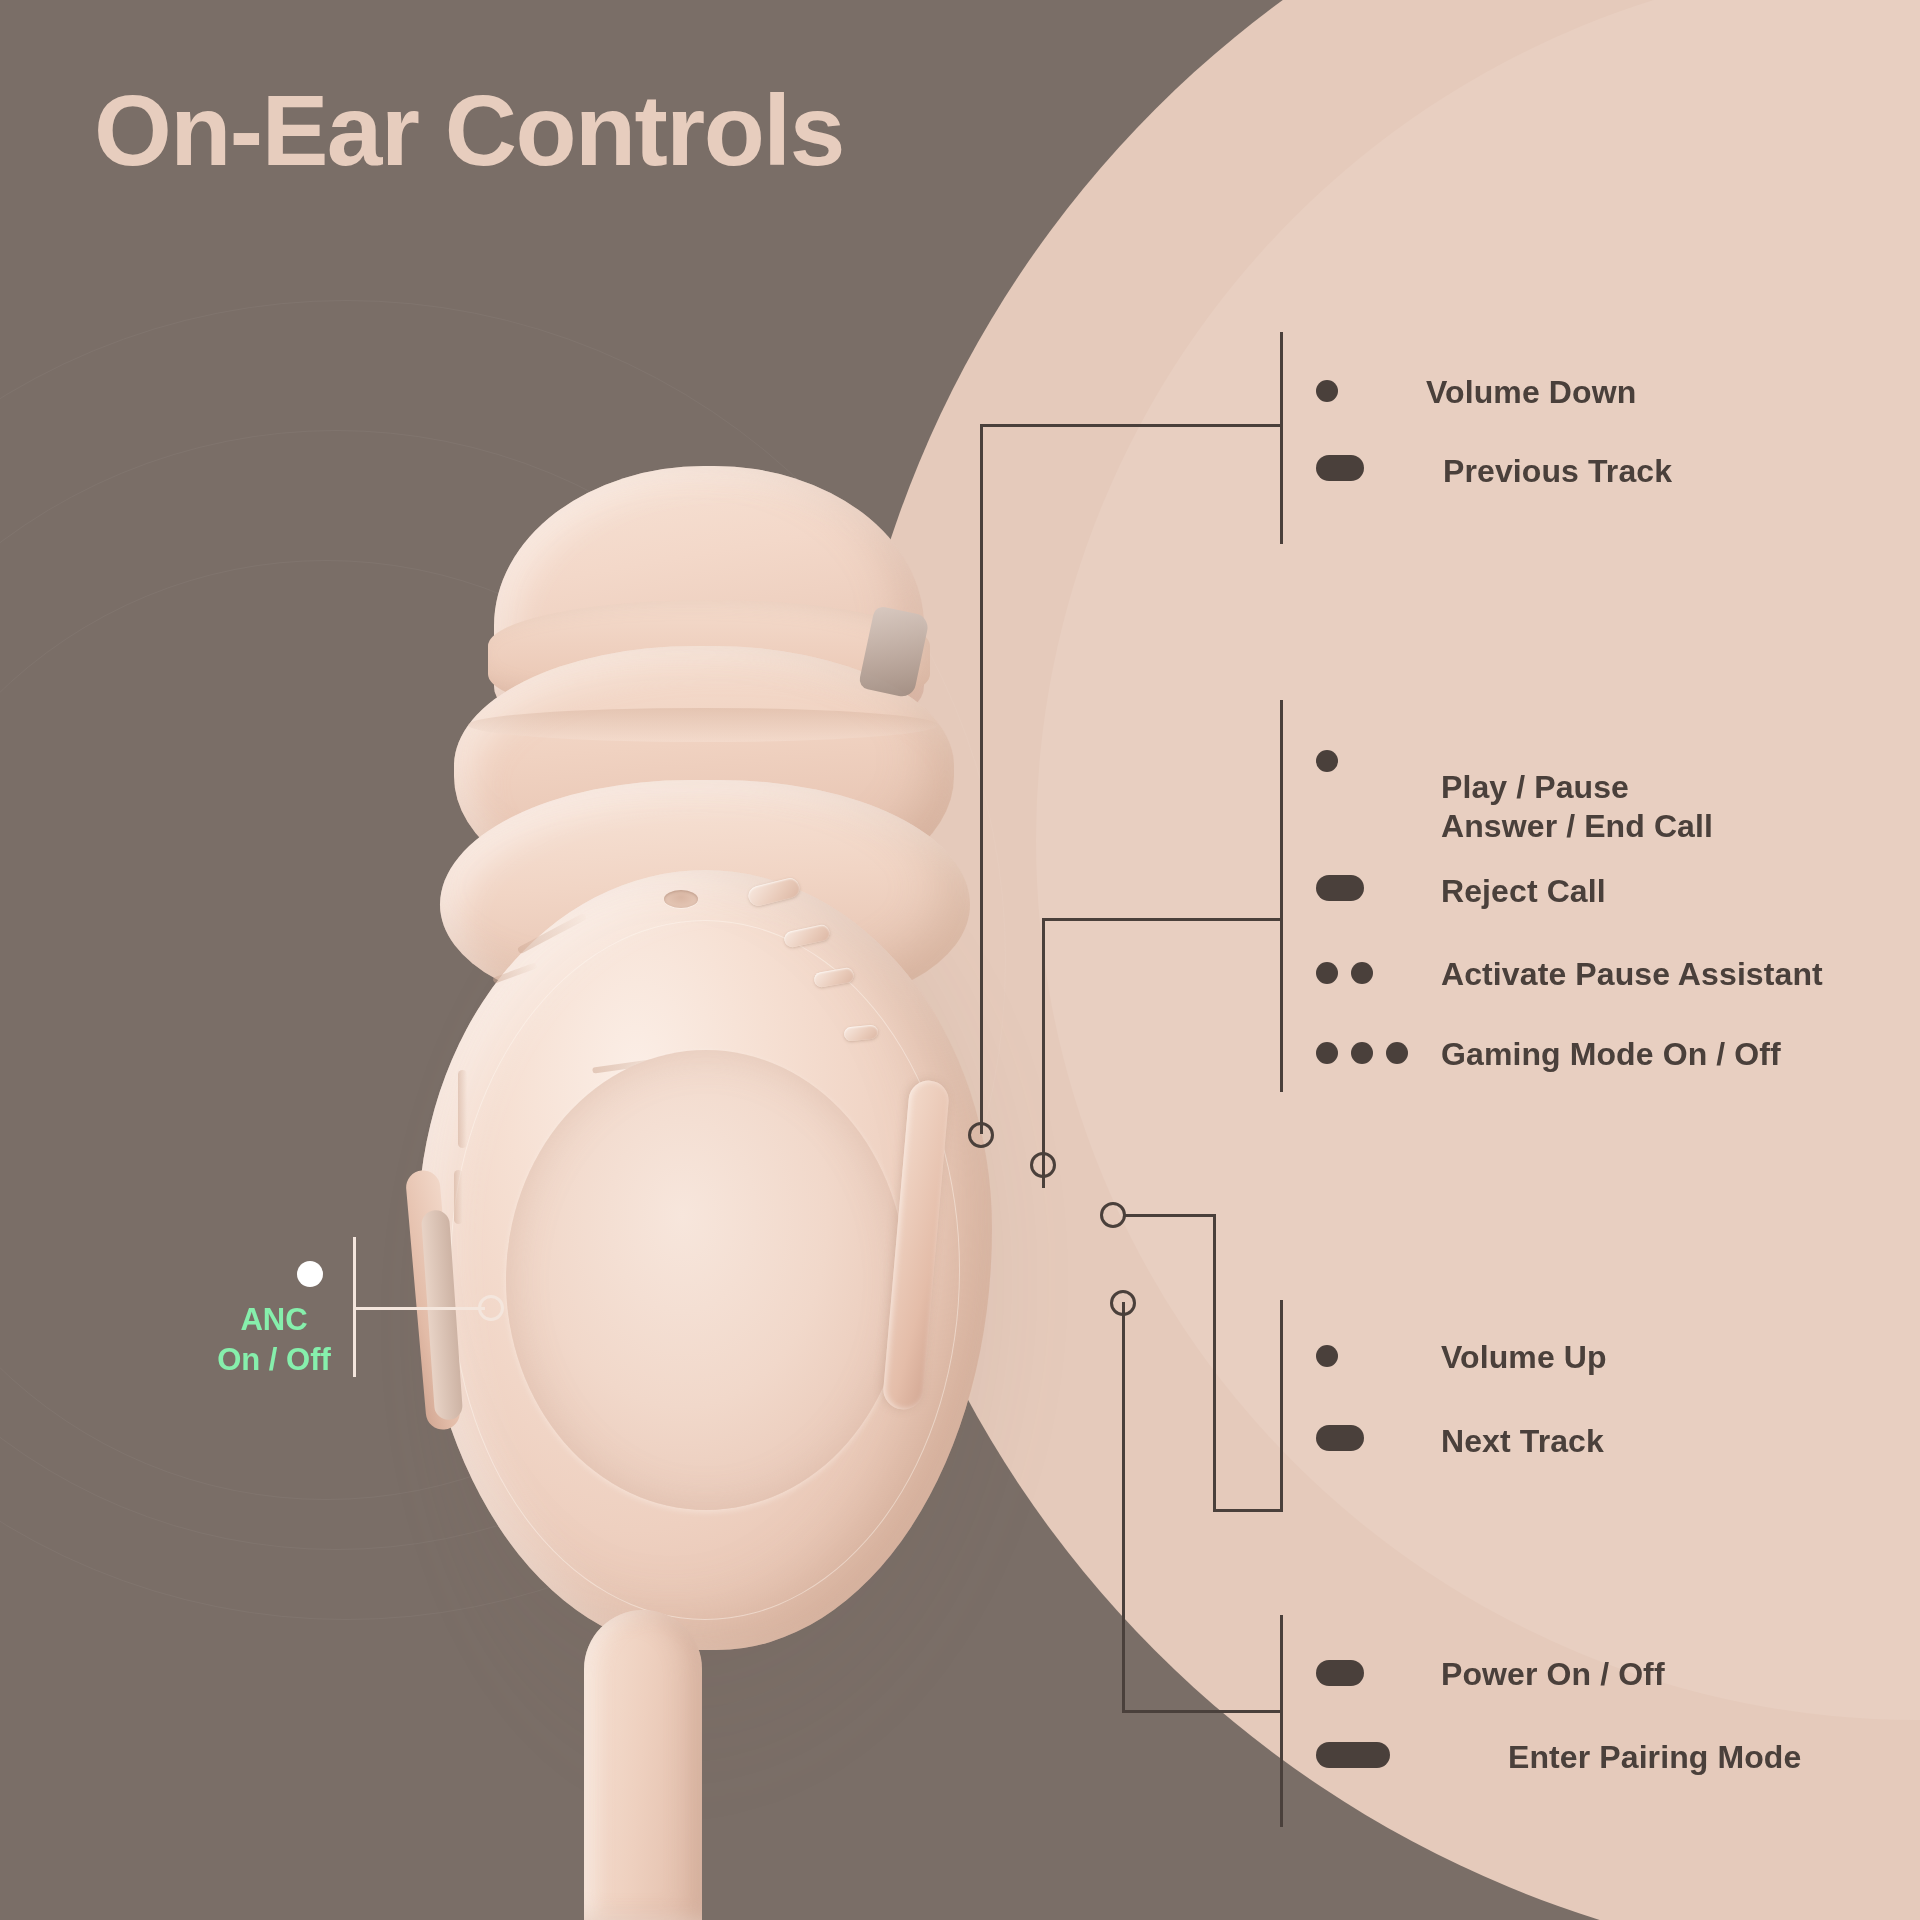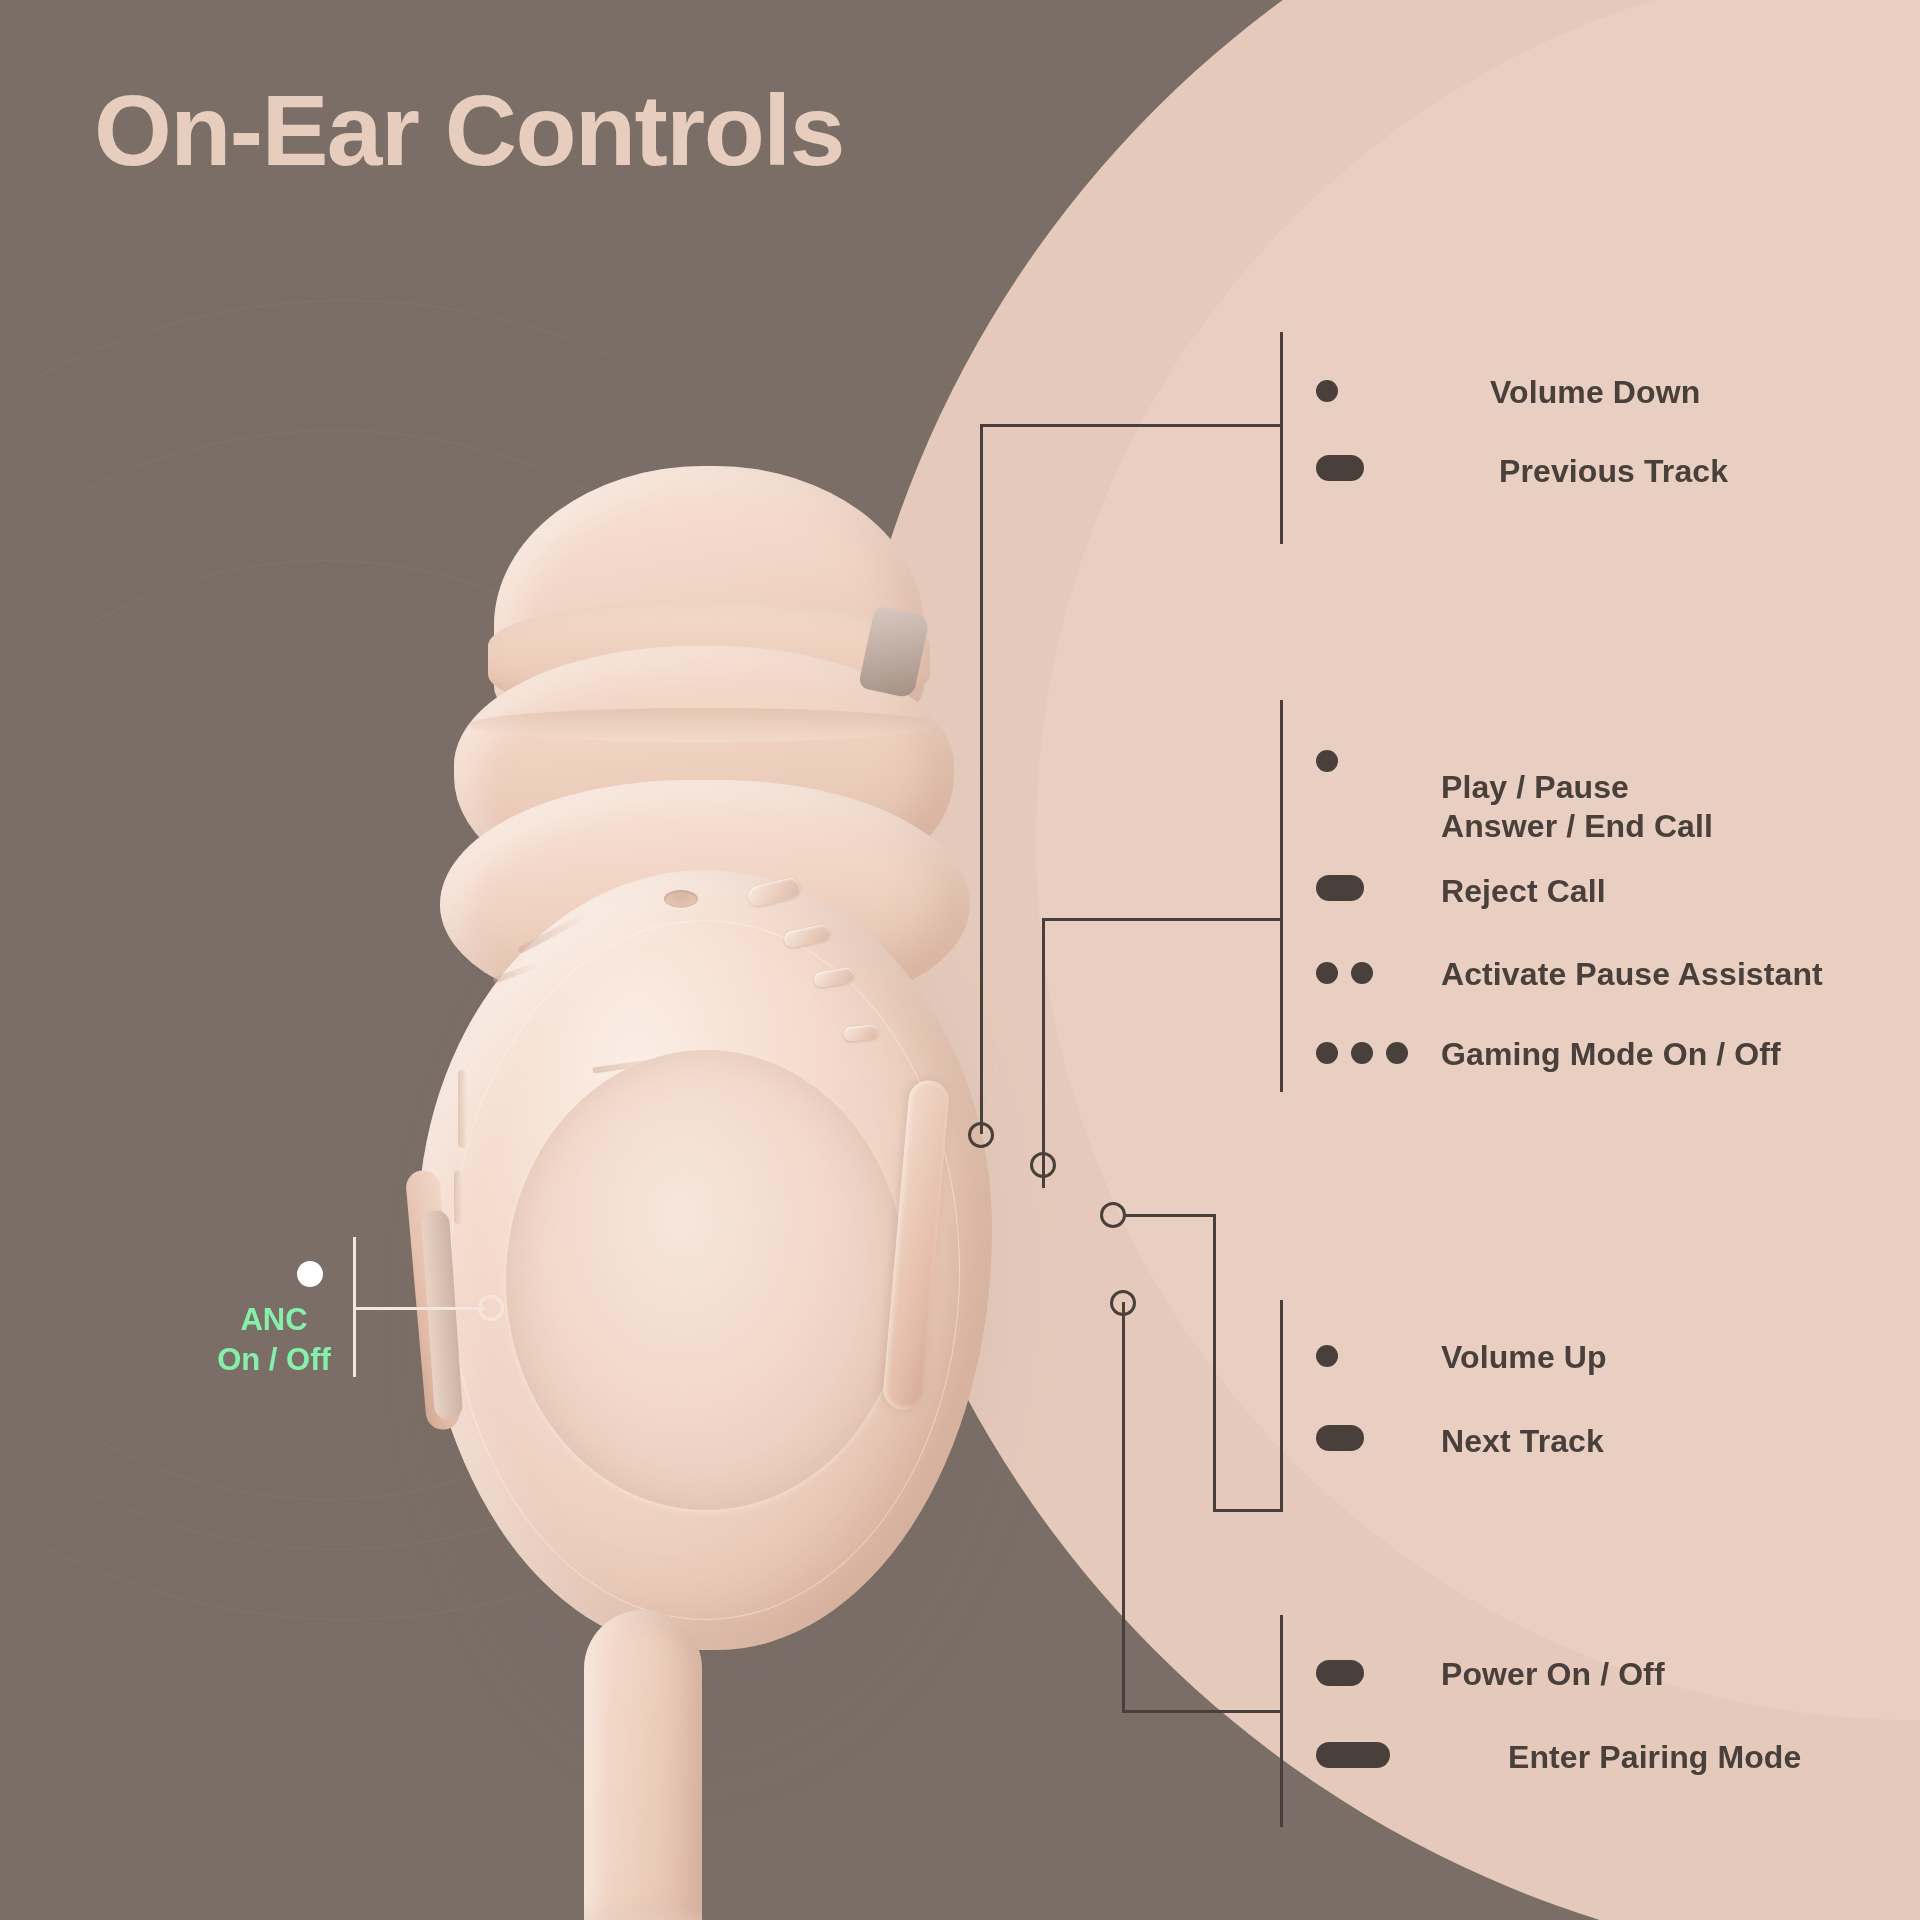--- a/index.html
+++ b/index.html
@@ -302,26 +302,26 @@
   <div id="title">On-Ear Controls</div>
 
   <div class="bracket" style="left:1264px; top:332px; height:212px; width:202px;"></div>
   <div class="lead v" style="left:964px; top:424px; height:710px;"></div>
   <div class="lead h" style="left:964px; top:424px; width:303px;"></div>
   <div class="node" style="left:952px; top:1122px;"></div>
 
   <div class="glyphs" style="left:1300px; top:380px;">
     <span class="g-dot"></span>
   </div>
-  <div class="callout-label" style="left:1474px; top:373px;">Volume Down</div>
+  <div class="callout-label" style="left:1410px; top:373px;">Volume Down</div>
 
   <div class="glyphs" style="left:1300px; top:455px;">
     <span class="g-pill"></span>
   </div>
-  <div class="callout-label" style="left:1483px; top:452px;">Previous Track</div>
+  <div class="callout-label" style="left:1427px; top:452px;">Previous Track</div>
 
   <div class="bracket" style="left:1264px; top:700px; height:392px; width:202px;"></div>
   <div class="lead v" style="left:1026px; top:918px; height:270px;"></div>
   <div class="lead h" style="left:1026px; top:918px; width:241px;"></div>
   <div class="node" style="left:1014px; top:1152px;"></div>
 
   <div class="glyphs" style="left:1300px; top:750px;">
     <span class="g-dot"></span>
   </div>
   <div class="callout-label" style="left:1425px; top:768px;">Play / Pause

